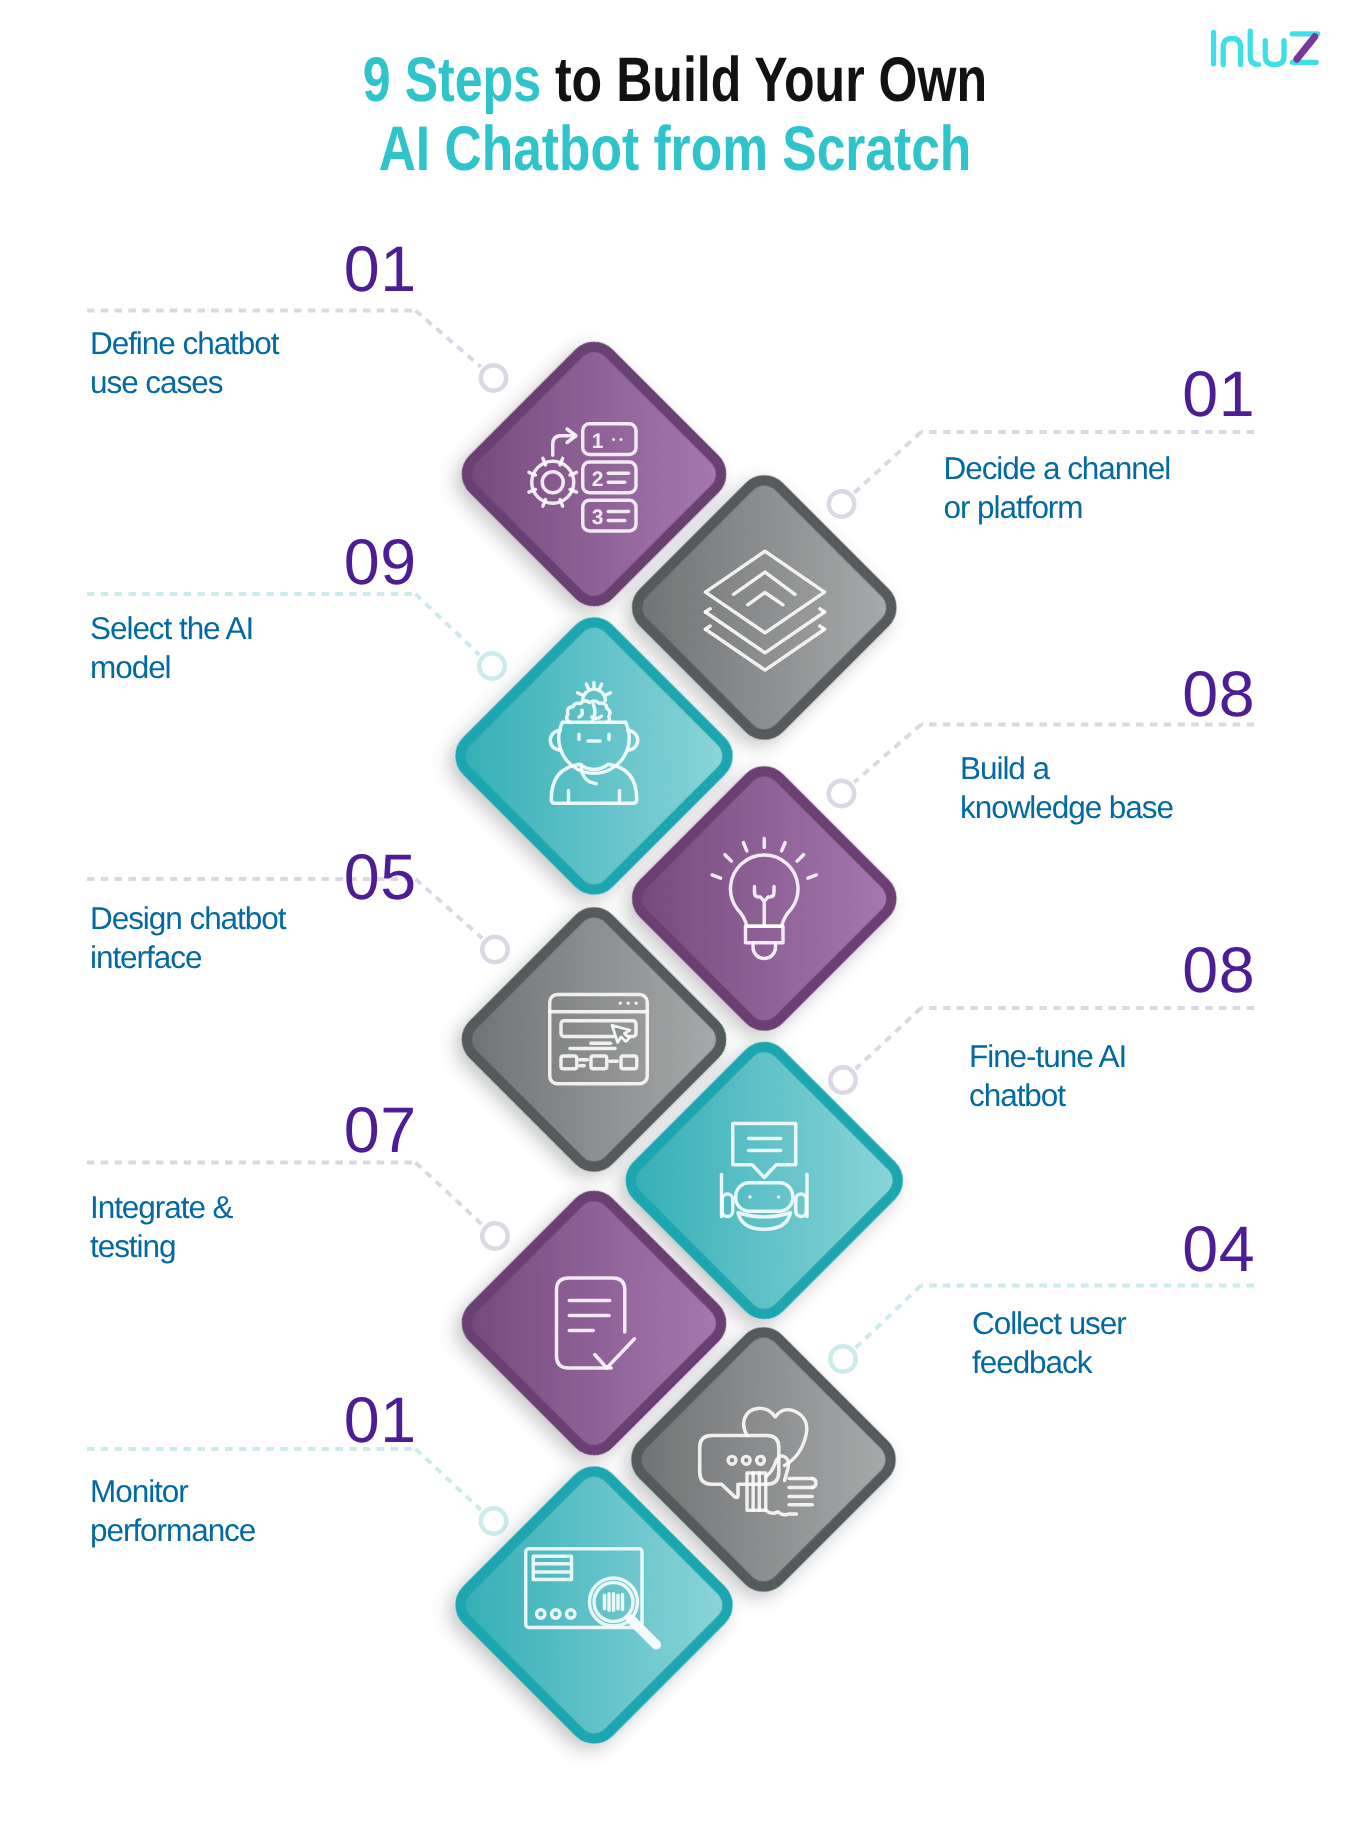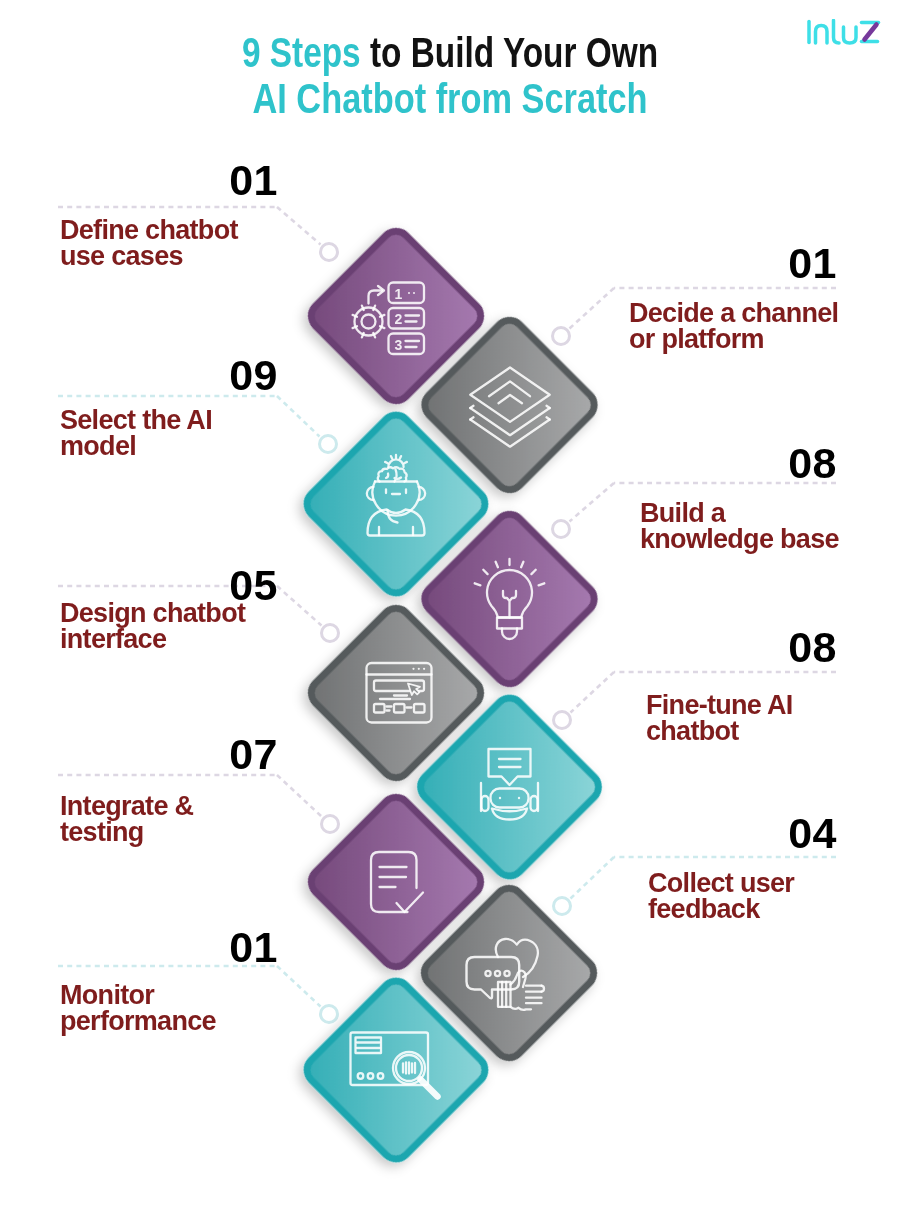--- a/index.html
+++ b/index.html
@@ -1,19 +1,19 @@
 <!DOCTYPE html>
 <html><head>
 <meta charset="utf-8">
 <style>
 * { margin:0; padding:0; box-sizing:border-box; }
 html,body { width:900px; height:1215px; background:#ffffff; font-family:"Liberation Sans", sans-serif; overflow:hidden; }
 .abs { position:absolute; }
-.num { position:absolute; font-size:43px; font-weight:bold; color:#000000; letter-spacing:0.5px; line-height:1; }
-.lbl { position:absolute; font-size:27px; font-weight:bold; color:#7f1d1d; line-height:26px; letter-spacing:-0.7px; }
+.num { position:absolute; font-size:43px; font-weight:normal; color:#4c1d95; letter-spacing:0.5px; line-height:1; }
+.lbl { position:absolute; font-size:21px; font-weight:normal; color:#0369a1; line-height:26px; letter-spacing:-0.7px; }
 .t1 { position:absolute; left:0; top:30px; width:900px; text-align:center; font-size:42px; font-weight:bold; color:#121212; line-height:46px; transform:scaleX(0.795); }
 .t2 { position:absolute; left:0; top:76px; width:900px; text-align:center; font-size:42px; font-weight:bold; color:#2fc3cb; line-height:46px; transform:scaleX(0.818); }
 .teal { color:#2fc3cb; }
 </style>
 </head>
 <body>
 <div class="t1"><span class="teal">9 Steps</span> to Build Your Own</div>
 <div class="t2">AI Chatbot from Scratch</div>
 <svg class="abs" style="left:806px;top:19px" width="76" height="26" viewBox="0 0 76 26">
 <line x1="3" y1="2.5" x2="3" y2="23.5" fill="none" stroke="#3edfe7" stroke-width="3.5" stroke-linecap="round"></line>

